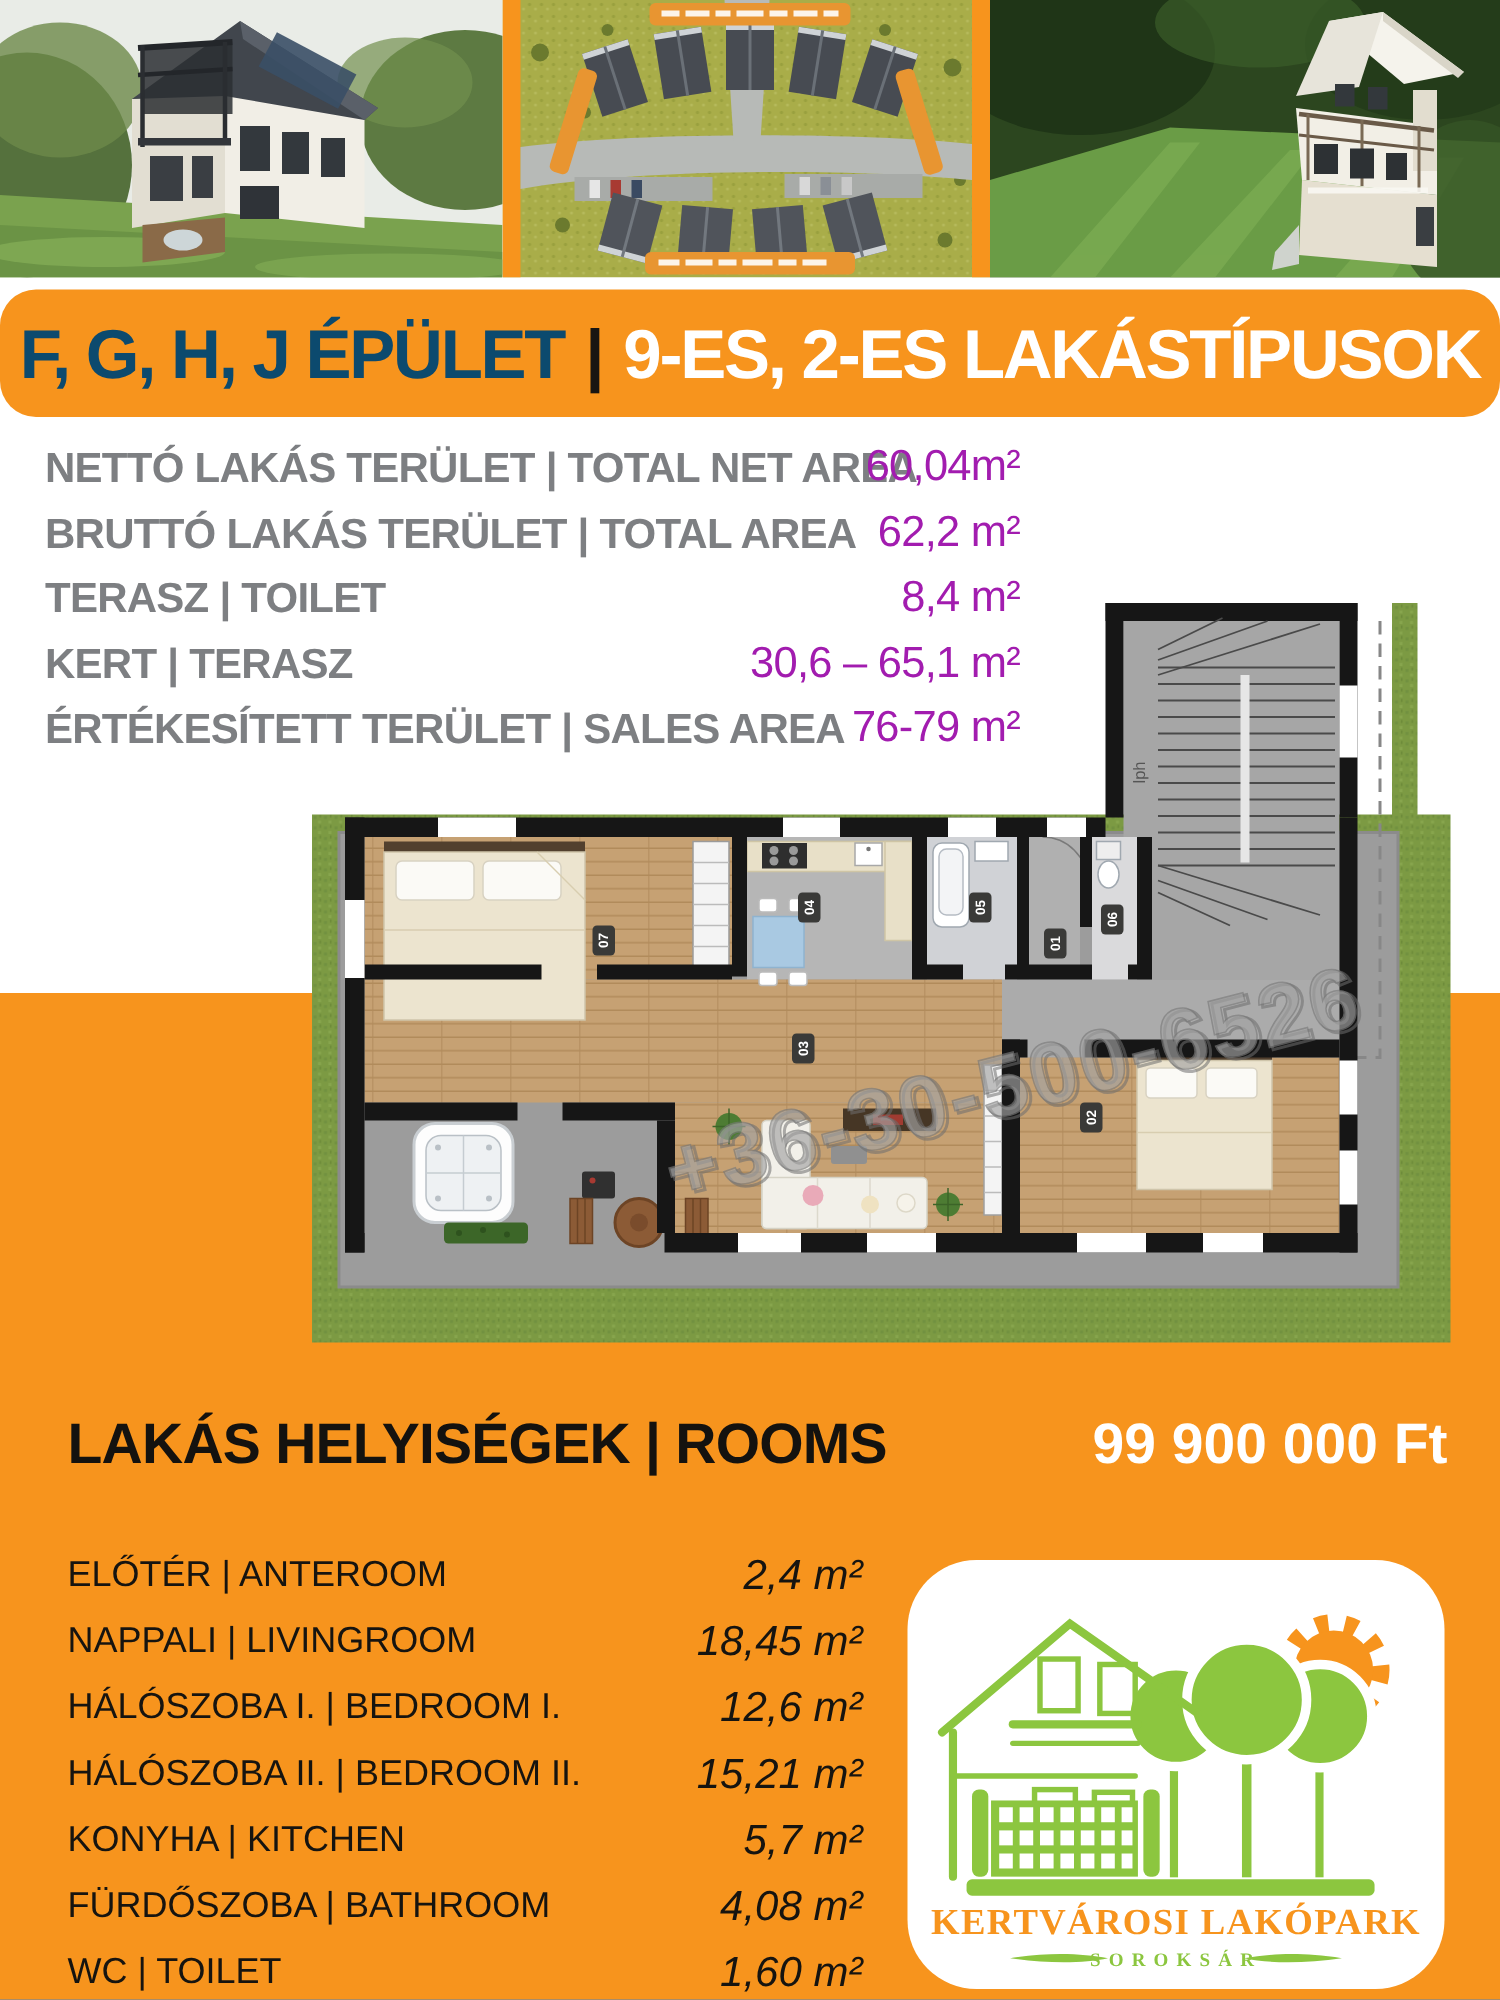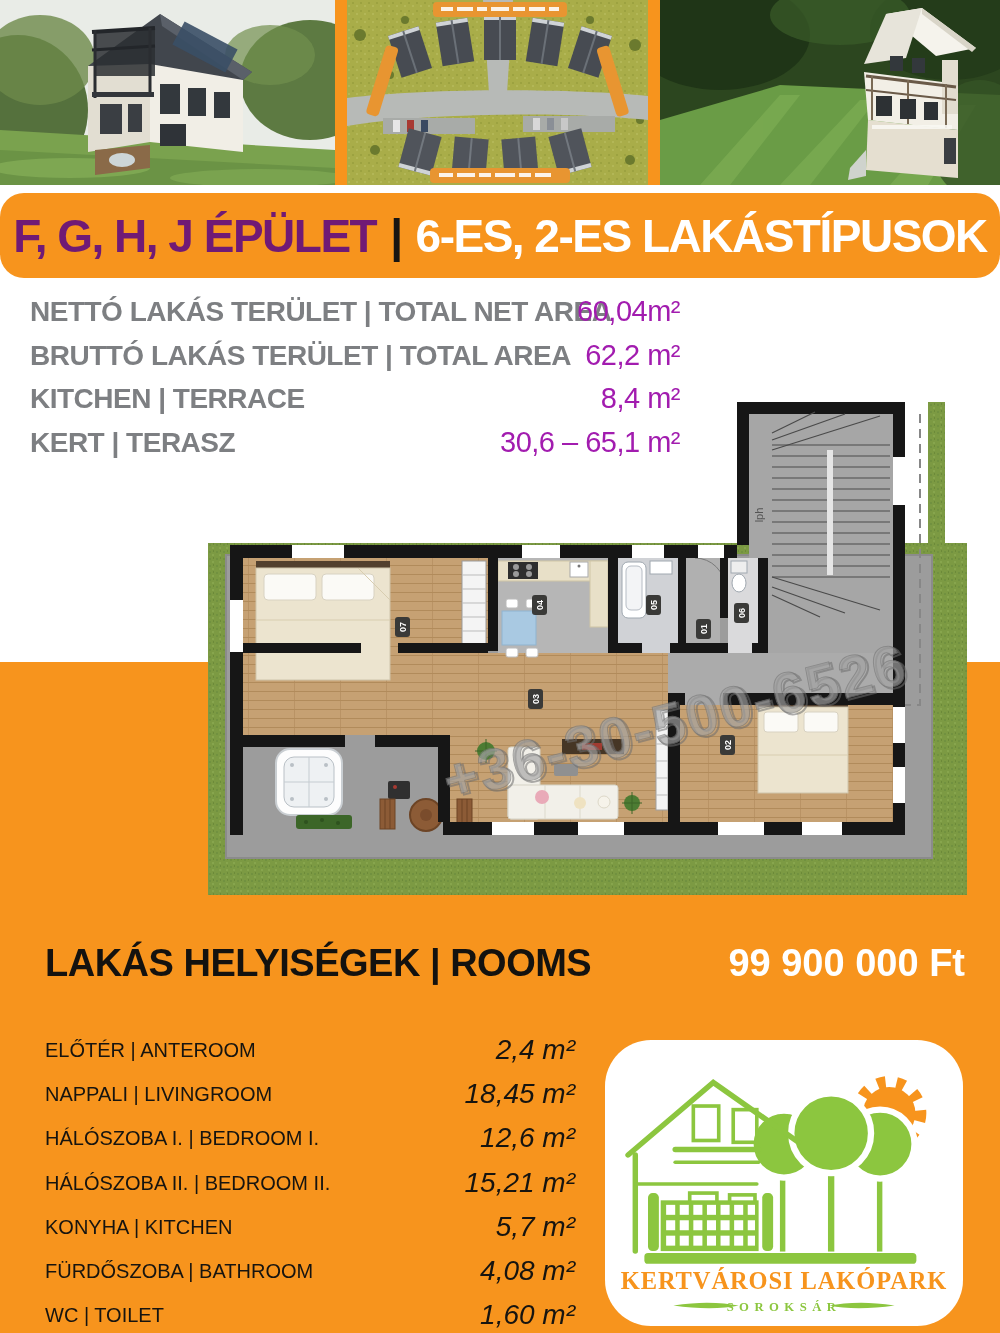--- a/index.html
+++ b/index.html
@@ -6,37 +6,37 @@
   .page{position:relative;width:1000px;height:1333px;background:#ffffff;overflow:hidden;
         font-family:"Liberation Sans",sans-serif;margin:0 auto;}
   .orange-bottom{position:absolute;left:0;top:662px;width:1000px;height:671px;background:#F7941D;}
   
   .photos{position:absolute;left:0;top:0;width:1000px;height:185px;}
   .photos svg{position:absolute;top:0;height:185px;display:block;}
   
   .title-band{position:absolute;left:0;top:193px;width:1000px;height:85px;background:#F7941D;
       border-radius:24px;display:flex;align-items:center;justify-content:center;
       font-weight:bold;font-size:46px;letter-spacing:-1.5px;white-space:pre;}
-  .title-band .t-black{color:#701a75;}
+  .title-band .t-black{color:#0c4a6e;}
   .title-band .t-sep{color:#181512;padding:0 14px;}
   .title-band .t-white{color:#ffffff;}
   
   .specs{position:absolute;left:30px;top:290px;width:650px;}
   .spec-row{position:relative;height:43.6px;line-height:43.6px;}
   .spec-label{font-weight:bold;font-size:28px;color:#7d7f82;letter-spacing:-0.5px;}
   .spec-value{position:absolute;right:0;top:0;font-weight:normal;font-size:29px;color:#a21caf;letter-spacing:-0.5px;}
   
   .floorplan{position:absolute;left:180px;top:395px;width:800px;height:530px;}
   
   .rooms-head{position:absolute;left:0;top:942px;width:1000px;height:56px;}
   .rooms-title{position:absolute;left:45px;top:0;font-weight:bold;font-size:38px;color:#14120f;letter-spacing:-0.5px;}
   .rooms-price{position:absolute;right:35px;top:0;font-weight:bold;font-size:38px;color:#ffffff;letter-spacing:0;}
   .room-list{position:absolute;left:45px;top:1028px;width:530px;}
   .room-row{position:relative;height:44.2px;line-height:44.2px;}
-  .room-label{font-size:20px;color:#161410;}
+  .room-label{font-size:24px;color:#161410;}
   .room-value{position:absolute;right:0;top:0;font-size:28px;color:#161410;font-style:italic;}
   
   .logo-card{position:absolute;left:605px;top:1040px;width:358px;height:286px;background:#ffffff;border-radius:46px;}
   .logo-card svg{position:absolute;left:14px;top:8px;}
   .tag-text{font-size:9px;fill:#ffffff;font-weight:bold;}
 </style>
 </head>
 <body>
 
 <div class="page">
@@ -223,39 +223,43 @@
         <rect x="230" y="56" width="13" height="15" fill="#33383c"></rect>
         <rect x="252" y="58" width="13" height="15" fill="#33383c"></rect>
         <rect x="212" y="125" width="80" height="4" fill="#f8f7f2" opacity="0.9"></rect>
         <rect x="284" y="138" width="12" height="26" fill="#3a3e42"></rect>
         <polygon points="190,168 206,150 206,176 188,180" fill="#cfd3cd"></polygon>
       </g>
     </svg>
   </div>
 
   <div class="title-band">
-    <span class="t-black">F, G, H, J ÉPÜLET</span><span class="t-sep">|</span><span class="t-white">6-ES, 2-ES LAKÁSTÍPUSOK</span>
+    <span class="t-black">F, G, H, J ÉPÜLET</span><span class="t-sep">|</span><span class="t-white">9-ES, 2-ES LAKÁSTÍPUSOK</span>
   </div>
 
   <div class="specs">
     <div class="spec-row">
       <span class="spec-label">NETTÓ LAKÁS TERÜLET | TOTAL NET AREA</span>
       <span class="spec-value">60,04m²</span>
     </div>
     <div class="spec-row">
       <span class="spec-label">BRUTTÓ LAKÁS TERÜLET | TOTAL AREA</span>
       <span class="spec-value">62,2 m²</span>
     </div>
     <div class="spec-row">
-      <span class="spec-label">KITCHEN | TERRACE</span>
+      <span class="spec-label">TERASZ | TOILET</span>
       <span class="spec-value">8,4 m²</span>
     </div>
     <div class="spec-row">
       <span class="spec-label">KERT | TERASZ</span>
       <span class="spec-value">30,6 – 65,1 m²</span>
+    </div>
+    <div class="spec-row">
+      <span class="spec-label">ÉRTÉKESÍTETT TERÜLET | SALES AREA</span>
+      <span class="spec-value">76-79 m²</span>
     </div>
   </div>
 
   <svg class="floorplan" viewBox="0 0 800 530">
     <defs>
       <pattern id="pg1" width="7" height="7" patternUnits="userSpaceOnUse">
         <rect width="7" height="7" fill="#7c9a43"></rect>
         <rect x="1" y="2" width="2" height="2" fill="#719140"></rect>
         <rect x="4" y="5" width="2" height="2" fill="#87a54d"></rect>
         <rect x="5" y="1" width="1" height="2" fill="#6c8a39"></rect>

